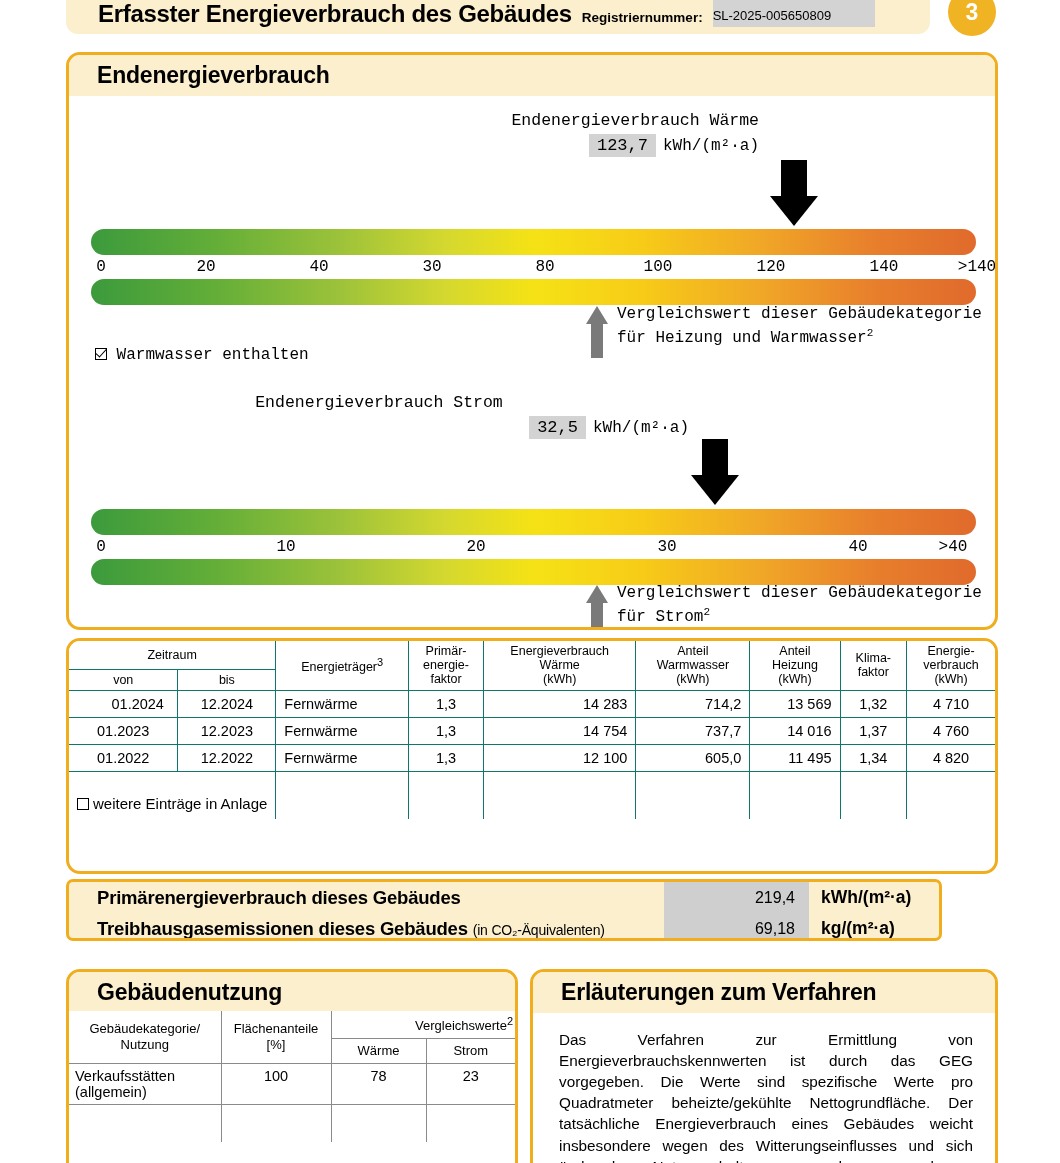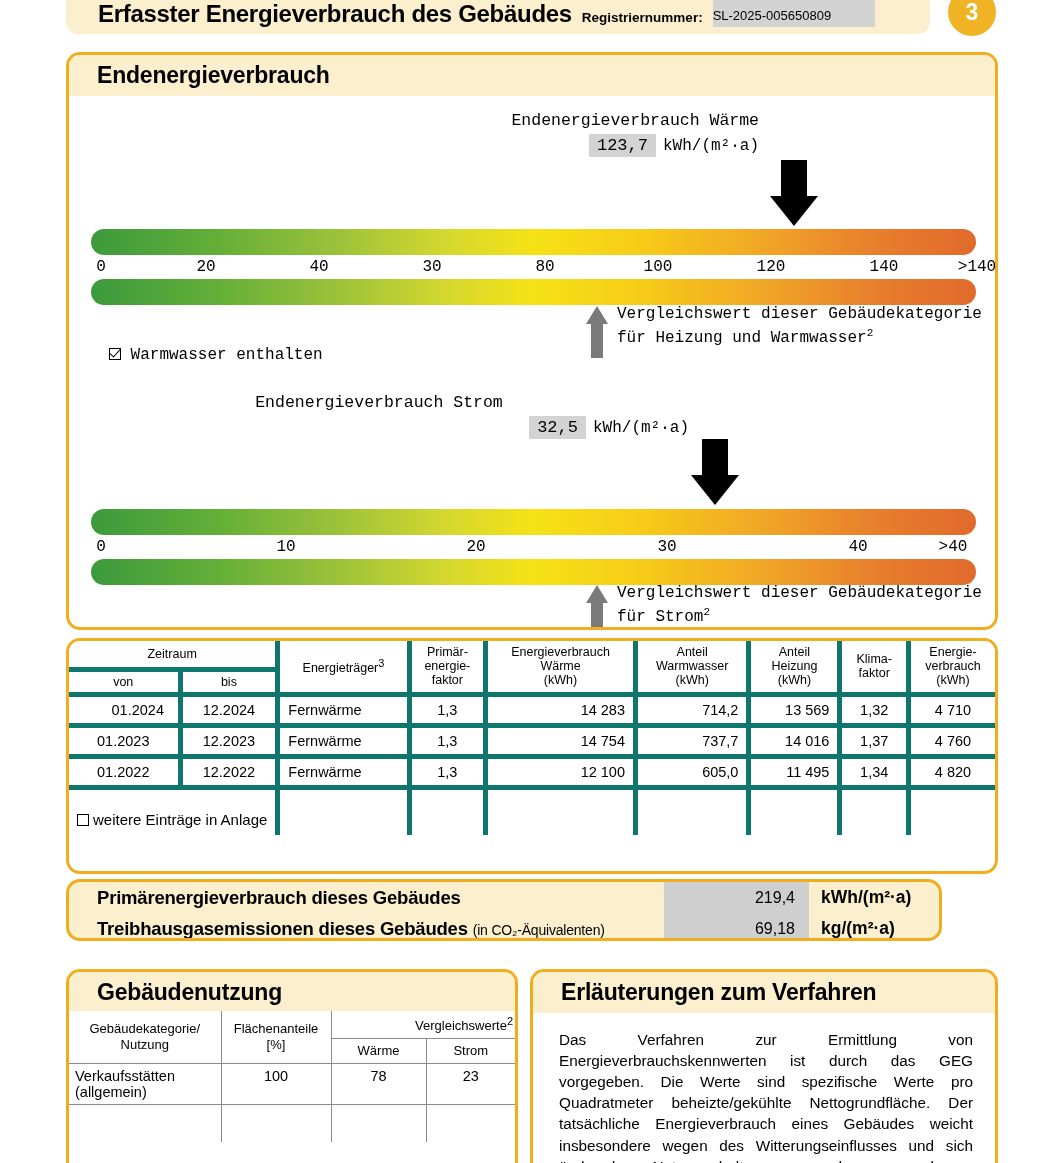--- a/index.html
+++ b/index.html
@@ -105,31 +105,31 @@
   .cb { display:inline-block; width:12px; height:12px; border:1.4px solid #000; position:relative; vertical-align:-1px; }
   .cb.on::after {
     content:""; position:absolute; left:2px; top:-3px; width:5px; height:10px;
     border:solid #000; border-width:0 1.8px 1.8px 0; transform:rotate(42deg);
   }
   .cbline { font-size:16px; white-space:nowrap; }
 
   
   #p-verb { left:66px; top:638px; width:932px; height:236px; }
   table.vt { width:100%; border-collapse:collapse; font-size:14.5px; }
-  table.vt th, table.vt td { border:5px solid #0f766e; }
+  table.vt th, table.vt td { border:1px solid #0f766e; }
   table.vt th {
     background:#ffffff; font-weight:normal; font-size:12.5px; line-height:1.12;
     padding:3px 2px; text-align:center; vertical-align:middle;
   }
   table.vt td { padding:5px 8px; height:27px; }
   .c { text-align:center; } .r { text-align:right; } .l { text-align:left; }
   .hdr-span { height:28px; }
 
   
-  #p-prim { left:66px; top:879px; width:876px; height:62px; background:#fcefcd; }
+  #p-prim { left:66px; top:879px; width:876px; height:62px; background:#fcefcd;border-radius:7px; }
   #p-prim .pe-row { display:flex; align-items:center; height:31px; }
   #p-prim .pe-lbl { flex:1; font-size:18.5px; font-weight:bold; padding-left:28px; letter-spacing:-0.2px; }
   #p-prim .pe-lbl .small { font-size:14px; font-weight:normal; }
   #p-prim .pe-val { width:145px; background:#cfcfcf; text-align:right; padding-right:14px; font-size:16px; height:31px; line-height:31px; }
   #p-prim .pe-unit { width:130px; font-size:17.5px; font-weight:bold; padding-left:12px; }
 
   
   #p-nutz { left:66px; top:969px; width:452px; height:210px; }
   #p-erl  { left:530px; top:969px; width:468px; height:210px; }
 
@@ -182,21 +182,21 @@
 
     <div class="arrow-up" style="left:528px;top:205px;">
       <div class="shaft"></div>
         <div class="head"></div>
     </div>
     <div class="cmp-text" style="left:548px;top:200px;">
       <div>Vergleichswert dieser Gebäudekategorie</div>
       <div><span>für Heizung und Warmwasser</span><span class="sup">2</span></div>
     </div>
 
-    <div class="cbline" style="position:absolute;left:40px;top:243px;">
+    <div class="cbline" style="position:absolute;left:26px;top:243px;">
       <span class="cb on"></span>
       <span>Warmwasser enthalten</span>
     </div>
   </div>
 
   <div class="scale-block" style="top:330px;height:240px;">
     <div class="valhead" style="left:0;top:8px;width:620px;text-align:center;">
       <div>Endenergieverbrauch Strom</div>
       <div class="valrow">
         <span class="valbox">32,5</span>

